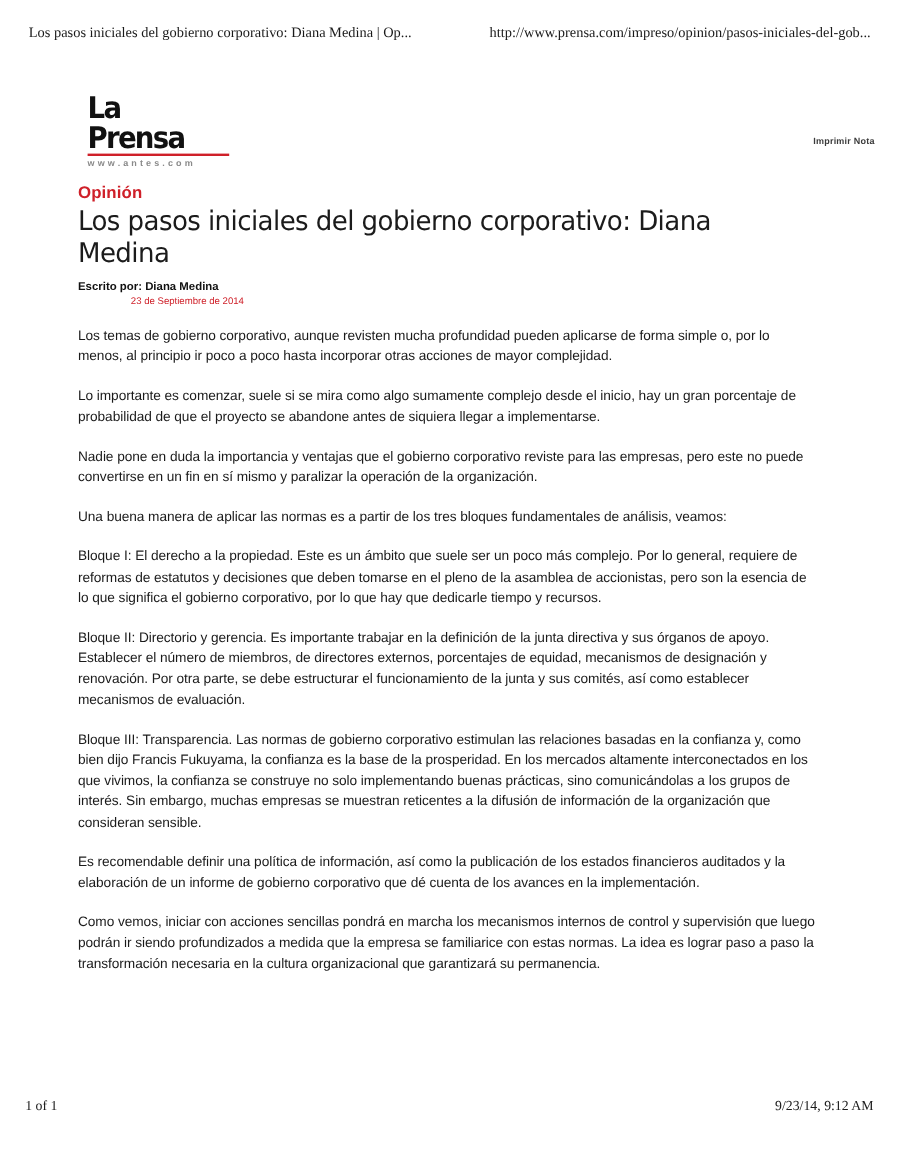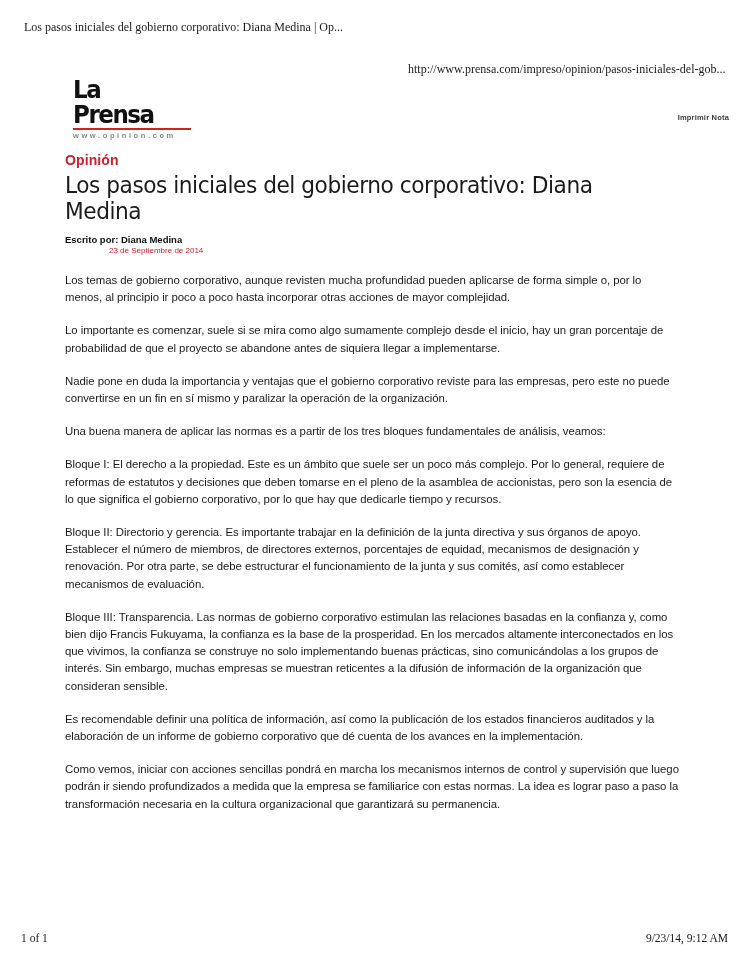--- a/index.html
+++ b/index.html
@@ -30,21 +30,20 @@
   }
   .print-header .ph-title {
     position: absolute;
     left: 20px;
     top: 0;
   }
   .print-header .ph-url {
     position: absolute;
     left: 404px;
     top: 0;
-    margin-top: 42px;
   }
 
   
   .masthead {
     position: absolute;
     left: 73px;
     top: 77px;
     width: 120px;
   }
   .logo-word {
@@ -126,21 +125,21 @@
     line-height: 17.2px;
     color: #1a1a1a;
     margin: 0 0 16px 0;
     letter-spacing: -0.05px;
   }
   .body-copy p:last-child { margin-bottom: 0; }
 
   
   .print-footer {
     position: absolute;
-    bottom: 22px;
+    bottom: 38px;
     left: 0;
     width: 750px;
     height: 16px;
     font-family: "Liberation Serif", serif;
     font-size: 11.5px;
     color: #1a1a1a;
   }
   .print-footer .pf-page {
     position: absolute;
     left: 21px;
@@ -156,21 +155,21 @@
 <body>
 
 <div class="print-header">
   <span class="ph-title">Los pasos iniciales del gobierno corporativo: Diana Medina | Op...</span>
   <span class="ph-url">http://www.prensa.com/impreso/opinion/pasos-iniciales-del-gob...</span>
 </div>
 
 <div class="masthead">
   <div class="logo-word">La Prensa</div>
   <div class="logo-rule"></div>
-  <div class="logo-sub">www.opinion.com</div>
+  <div class="logo-sub">www.antes.com</div>
 </div>
 
 <a class="print-note" href="#">Imprimir Nota</a>
 
 <div class="article">
   <div class="kicker">Opinión</div>
   <h1 class="headline">Los pasos iniciales del gobierno corporativo: Diana Medina</h1>
   <div class="byline">Escrito por: Diana Medina</div>
   <div class="pubdate">23 de Septiembre de 2014</div>
   <div class="body-copy">

